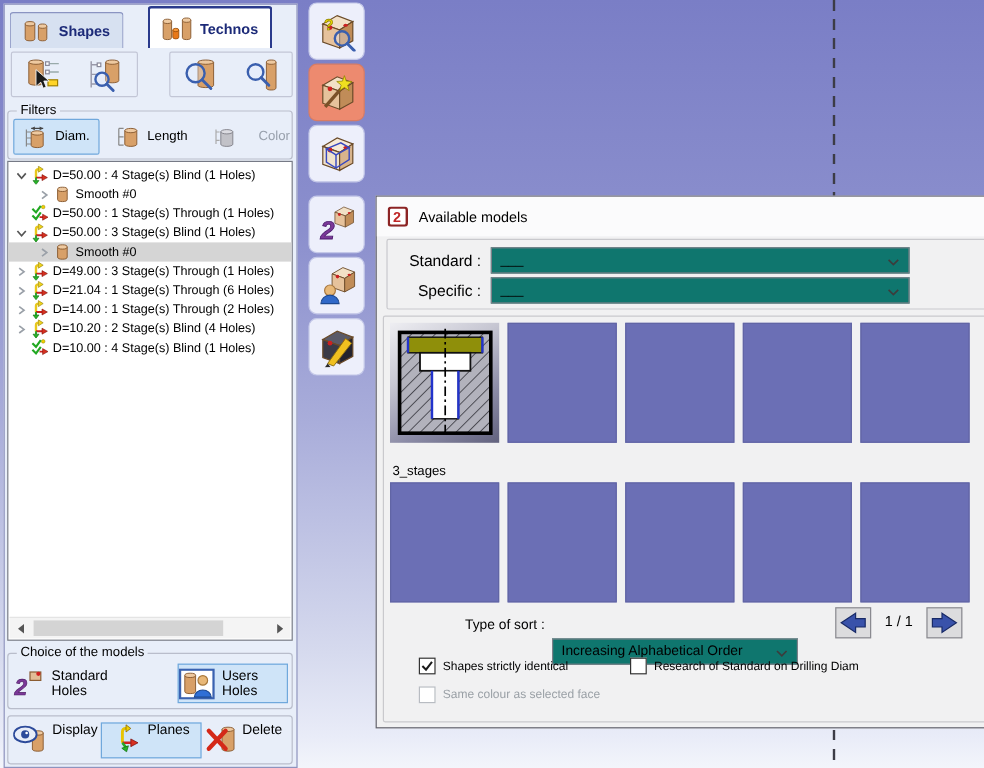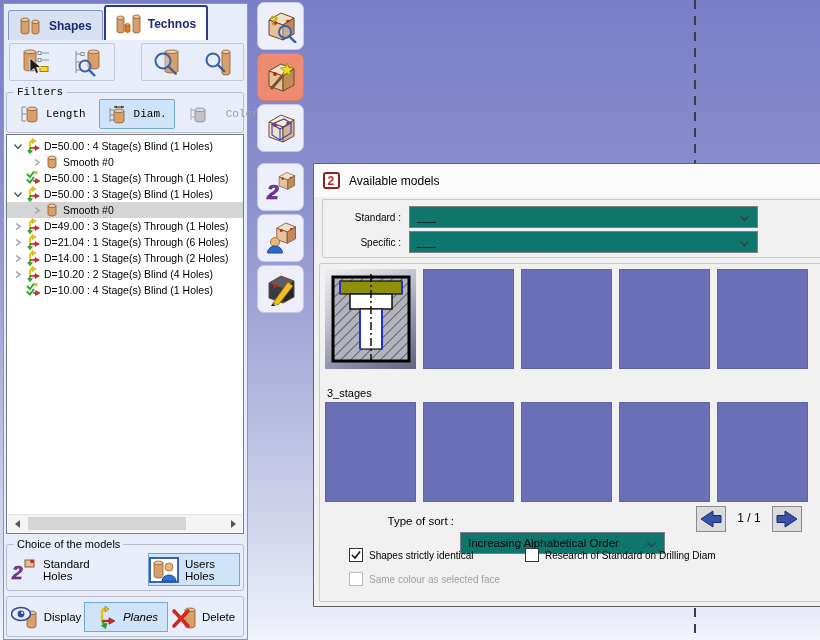--- a/index.html
+++ b/index.html
@@ -6,33 +6,33 @@
   .screen{position:relative;width:820px;height:640px;overflow:hidden;
     background:linear-gradient(180deg,#7a7ec6 0%,#8b8fcd 30%,#a9adda 55%,#d6daee 85%,#e9ecf8 96%,#f3f5fb 100%);
     font-family:"Liberation Sans","DejaVu Sans",sans-serif;font-size:11px;color:#000;}
   .icon{display:inline-flex;align-items:center;justify-content:center;}
   
   .dash{position:absolute;left:694px;top:0;width:2px;height:640px;z-index:1;
     background:repeating-linear-gradient(180deg,#3c3c46 0 9px,transparent 9px 16px);}
   
   .left-panel{position:absolute;left:3px;top:3px;width:245px;height:637px;background:#e8eef9;
     border:1px solid #8e93bd;box-sizing:border-box;z-index:6;}
-  .tabbar{position:absolute;left:4px;top:0;right:2px;height:36px;display:flex;align-items:flex-end;gap:1px;}
+  .tabbar{position:absolute;left:4px;top:0;right:2px;height:36px;display:flex;align-items:flex-end;gap:20px;}
   .tab{height:30px;box-sizing:border-box;display:flex;align-items:center;gap:6px;padding:0 10px;
     font-weight:bold;color:#1c2a78;font-size:12px;background:#d7e1f1;border:1px solid #8a94c2;
     border-bottom:none;border-radius:3px 3px 0 0;}
   .tab.active{height:35px;background:#fff;border:2px solid #2a3a8c;border-bottom:none;margin-top:40px;}
   .toolgrp{position:absolute;top:39px;height:38px;border:1px solid #c2c6d6;border-radius:2px;
     display:flex;align-items:center;justify-content:space-around;box-sizing:border-box;}
   #tg0{left:5px;width:106px}
   #tg1{left:137px;width:103px}
   .tool-btn{width:36px;height:32px;display:flex;align-items:center;justify-content:center;border-radius:2px;}
   .grpbox{position:absolute;border:1px solid #b9bdcb;border-radius:3px;box-sizing:border-box;}
   .grp-legend{position:absolute;top:-7px;left:7px;background:#e8eef9;padding:0 3px;line-height:12px;}
-  #filters-box{left:2px;top:88px;width:238px;height:41px;font-family:Liberation Mono, monospace;}
+  #filters-box{left:2px;top:88px;width:238px;height:41px;}
   .hrow{display:flex;align-items:center;height:100%;box-sizing:border-box;}
   #filters-box .hrow{padding:2px 4px 0;gap:5px;}
   .fbtn{height:28px;display:flex;align-items:center;gap:5px;padding:0 7px;border:1px solid transparent;border-radius:2px;}
   .fbtn.selected{background:#cfe4f8;border-color:#70a8dc;}
   .fbtn.disabled{color:#98a0ac;gap:16px;}
   #tree{position:absolute;left:2px;top:130px;width:238px;height:400px;background:#fff;
     border:1px solid #767a86;box-sizing:border-box;overflow:hidden;}
   #tree-rows{position:absolute;top:3px;left:0;right:0;}
   .trow{display:flex;align-items:center;height:16px;white-space:nowrap;overflow:hidden;}
   .trow.selected{background:#d5d5d5;}
@@ -47,36 +47,36 @@
   .tri-r{width:0;height:0;border:4px solid transparent;border-left:5px solid #555;margin-left:3px;}
   .sb-thumb{height:13px;width:158px;background:#d4d4d4;margin-left:3px;flex:none;}
   .sb-track{flex:1;}
   #models-box{left:2px;top:540px;width:238px;height:47px;}
   #models-box .hrow{padding:6px 3px 2px;gap:2px;}
   .mbtn{flex:1;height:33px;display:flex;align-items:center;justify-content:center;gap:6px;
     border:1px solid transparent;font-size:11.5px;box-sizing:border-box;}
   .mbtn.selected{background:#cfe4f8;border-color:#70a8dc;margin-left:44px;}
   #actions-box{left:2px;top:592px;width:238px;height:41px;}
   #actions-box .hrow{padding:0 3px;gap:2px;}
-  .abtn{display:flex;align-items:center;justify-content:center;gap:5px;height:30px;
+  .abtn{display:flex;align-items:flex-start;justify-content:center;gap:5px;height:30px;
     border:1px solid transparent;font-size:11.5px;box-sizing:border-box;}
   .abtn.selected{background:#cfe4f8;border-color:#70a8dc;}
   
   .side-btn{position:absolute;left:257px;width:47px;height:48px;background:#edeffb;
     border:1px solid #c4c8e8;border-radius:7px;display:flex;align-items:center;justify-content:center;
     box-sizing:border-box;z-index:5;}
   .side-btn.selected{background:#ed8a6f;border-color:#d87c64;}
   
   .dialog{position:absolute;left:313px;top:163px;width:524px;height:444px;background:#f1f1f2;
     border:1px solid #63636d;box-sizing:border-box;z-index:4;}
   .dlg-title{position:absolute;left:0;top:0;right:0;height:33px;background:#fbfbfc;
     display:flex;align-items:center;gap:9px;padding-left:9px;font-size:12px;box-sizing:border-box;}
   .grpA{position:absolute;left:8px;top:35px;width:512px;height:57px;border:1px solid #c9c9cd;border-radius:2px;}
   .field-row{position:absolute;left:0;width:100%;height:22px;display:flex;align-items:center;}
-  .field-label{width:78px;text-align:right;margin-right:8px;font-size:10px;flex:none;}
+  .field-label{width:78px;text-align:right;margin-right:8px;font-size:13px;flex:none;}
   .combo{position:relative;height:22px;background:#0f766e;border:1px solid #7c7f88;
     display:flex;align-items:center;padding-left:7px;box-sizing:border-box;font-size:11.5px;}
   .combo .chev{position:absolute;right:7px;top:8px;}
   .grpB{position:absolute;left:5px;top:99px;width:517px;height:337px;border:1px solid #c9c9cd;border-radius:2px;}
   .grid{position:absolute;left:5px;top:5px;width:483px;display:flex;flex-wrap:wrap;column-gap:7px;}
   .cell{width:91px;}
   .tile{width:91px;height:100px;background:#6b6fb5;border:1px solid #6165a5;box-sizing:border-box;}
   .tile.selected{background:linear-gradient(150deg,#eeeef2 0%,#c6c6d2 35%,#8b8ba6 70%,#62627e 100%);
     display:flex;align-items:center;justify-content:center;border:none;}
   .tile-label{height:19px;display:flex;align-items:center;font-size:11px;padding-left:2px;margin-top:14px;}
@@ -180,49 +180,49 @@
               <circle cx="10" cy="13" r="6.5" fill="rgba(225,235,255,0.35)" stroke="#3a5fae" stroke-width="2"></circle>
               <line x1="14.68" y1="17.68" x2="21.049999999999997" y2="24.049999999999997" stroke="#3a5fae" stroke-width="2.4" stroke-linecap="round"></line>
             </svg>
           </span>
         </div>
       </div>
 
     <div class="grpbox" id="filters-box">
       <span class="grp-legend">Filters</span>
       <div class="hrow" id="filter-row">
-          <div class="fbtn">
-            <span class="icon">
-              <svg width="22" height="20" viewBox="0 0 22 20" xmlns="http://www.w3.org/2000/svg">
-                <line x1="3" y1="3" x2="3" y2="17" stroke="#888" stroke-width="1"></line>
-                <line x1="3" y1="3" x2="7" y2="3" stroke="#888"></line>
-                <line x1="3" y1="10" x2="7" y2="10" stroke="#888"></line>
-                <line x1="3" y1="17" x2="7" y2="17" stroke="#888"></line>
-                <path d="M8,4.8 v11.4 a5 1.8 0 0 0 10 0 v-11.4" fill="#d8a068" stroke="#8a5c32" stroke-width="0.8"></path>
-                <ellipse cx="13" cy="4.8" rx="5" ry="1.8" fill="#eec9a0" stroke="#8a5c32" stroke-width="0.8"></ellipse>
-              </svg>
-            </span>
-            <span>Length</span>
-          </div>
           <div class="fbtn selected">
             <span class="icon">
               <svg width="22" height="20" viewBox="0 0 22 20" xmlns="http://www.w3.org/2000/svg">
                 <line x1="3" y1="4" x2="3" y2="18" stroke="#888" stroke-width="1"></line>
                 <line x1="3" y1="6" x2="7" y2="6" stroke="#888"></line>
                 <line x1="3" y1="11" x2="7" y2="11" stroke="#888"></line>
                 <line x1="3" y1="16" x2="7" y2="16" stroke="#888"></line>
                 <line x1="7" y1="3" x2="17" y2="3" stroke="#444" stroke-width="1.2"></line>
                 <polygon points="7,3 10,1.5 10,4.5" fill="#444"></polygon>
                 <polygon points="17,3 14,1.5 14,4.5" fill="#444"></polygon>
                 <path d="M7,6.8 v10.4 a5 1.8 0 0 0 10 0 v-10.4" fill="#d8a068" stroke="#8a5c32" stroke-width="0.8"></path>
                 <ellipse cx="12" cy="6.8" rx="5" ry="1.8" fill="#eec9a0" stroke="#8a5c32" stroke-width="0.8"></ellipse>
               </svg>
             </span>
             <span>Diam.</span>
           </div>
+          <div class="fbtn">
+            <span class="icon">
+              <svg width="22" height="20" viewBox="0 0 22 20" xmlns="http://www.w3.org/2000/svg">
+                <line x1="3" y1="3" x2="3" y2="17" stroke="#888" stroke-width="1"></line>
+                <line x1="3" y1="3" x2="7" y2="3" stroke="#888"></line>
+                <line x1="3" y1="10" x2="7" y2="10" stroke="#888"></line>
+                <line x1="3" y1="17" x2="7" y2="17" stroke="#888"></line>
+                <path d="M8,4.8 v11.4 a5 1.8 0 0 0 10 0 v-11.4" fill="#d8a068" stroke="#8a5c32" stroke-width="0.8"></path>
+                <ellipse cx="13" cy="4.8" rx="5" ry="1.8" fill="#eec9a0" stroke="#8a5c32" stroke-width="0.8"></ellipse>
+              </svg>
+            </span>
+            <span>Length</span>
+          </div>
           <div class="fbtn disabled">
             <span class="icon">
               <svg width="22" height="20" viewBox="0 0 22 20" xmlns="http://www.w3.org/2000/svg">
                 <line x1="3" y1="4" x2="3" y2="16" stroke="#aaa"></line>
                 <line x1="3" y1="6" x2="6" y2="6" stroke="#aaa"></line>
                 <line x1="3" y1="13" x2="6" y2="13" stroke="#aaa"></line>
                 <path d="M7,5.8 v10.4 a5,1.8 0 0 0 10,0 v-10.4" fill="#c2c2c8" stroke="#84848c" stroke-width="0.8"></path>
                 <ellipse cx="12" cy="5.8" rx="5" ry="1.8" fill="#dcdce2" stroke="#84848c" stroke-width="0.8"></ellipse>
               </svg>
             </span>
@@ -443,21 +443,21 @@
               <svg width="28" height="24" viewBox="0 0 28 24" xmlns="http://www.w3.org/2000/svg">
                 <path d="M16,7.8 v13.4 a4.5 1.8 0 0 0 9 0 v-13.4" fill="#d8a068" stroke="#8a5c32" stroke-width="0.8"></path>
                 <ellipse cx="20.5" cy="7.8" rx="4.5" ry="1.8" fill="#eec9a0" stroke="#8a5c32" stroke-width="0.8"></ellipse>
                 <ellipse cx="10" cy="9" rx="9.5" ry="6.5" fill="#e8edf8" stroke="#2c4a9a" stroke-width="1.6"></ellipse>
                 <circle cx="10" cy="9" r="3.4" fill="#2c4a9a"></circle>
                 <circle cx="11.2" cy="7.8" r="1.1" fill="#fff"></circle>
               </svg>
             </span>
             <span>Display</span>
           </div>
-          <div class="abtn selected" style="width: 84px; font-style: italic;">
+          <div class="abtn selected" style="width: 84px;">
             <span class="icon">
               <svg width="24" height="24" viewBox="0 0 24 24" xmlns="http://www.w3.org/2000/svg">
                 <path d="M8,16 L8,7 Q8,4 11,4" fill="none" stroke="#e8c400 " stroke-width="2.4"></path>
                 <polygon points="11,1 15,4 11,7" fill="#f0d000" stroke="#806000" stroke-width="0.6"></polygon>
                 <line x1="8" y1="16" x2="15" y2="16" stroke="#d02020" stroke-width="2.2"></line>
                 <polygon points="15,12.8 21,16 15,19.2" fill="#d83020" stroke="#780808" stroke-width="0.6"></polygon>
                 <line x1="8" y1="16" x2="11" y2="20" stroke="#28a828" stroke-width="2.2"></line>
                 <polygon points="7.5,20.5 13,18.5 11.5,23.5" fill="#28b428" stroke="#0c6c0c" stroke-width="0.6"></polygon>
               </svg>
             </span>

